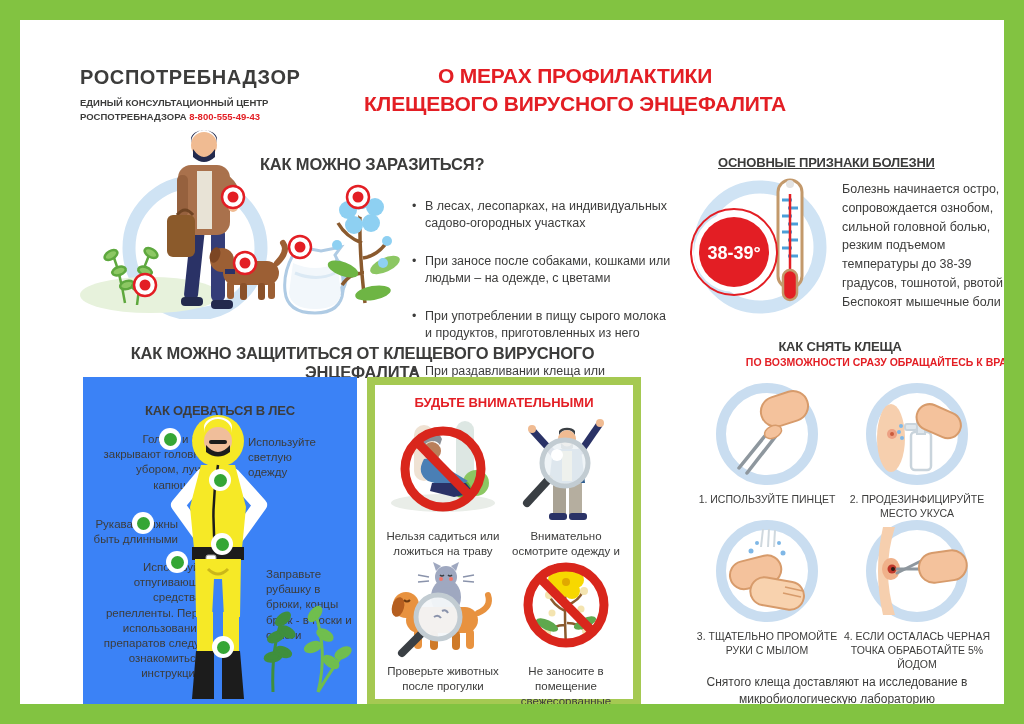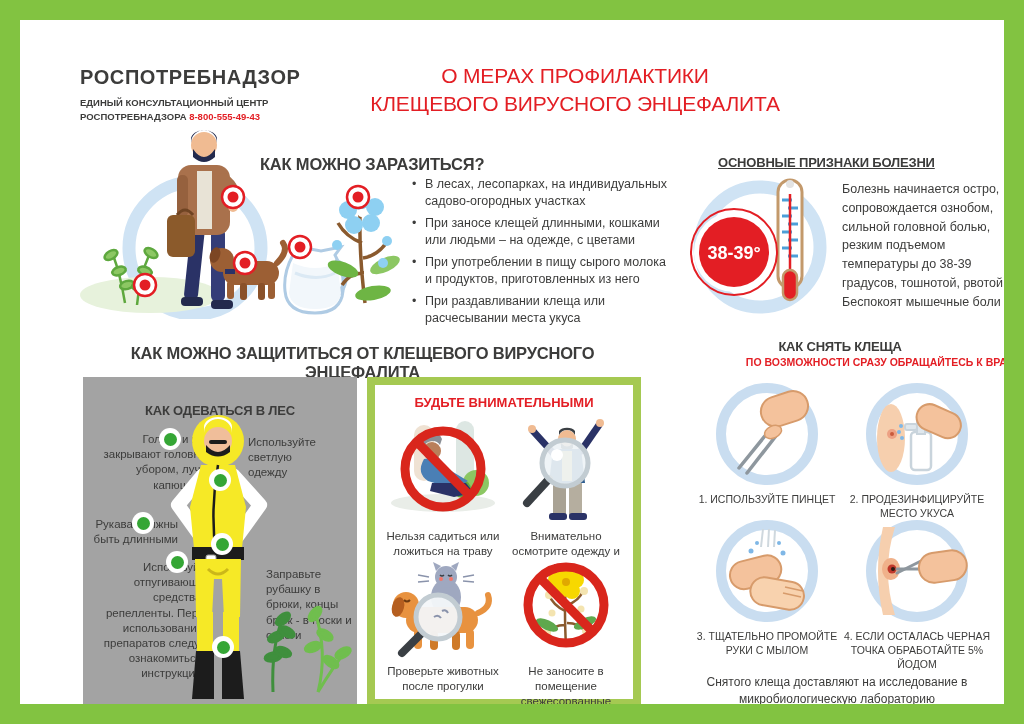--- a/index.html
+++ b/index.html
@@ -7,38 +7,38 @@
   .poster{ position:relative; width:1024px; height:724px; background:#fff;
            border:20px solid #82c341; overflow:hidden; }
   .abs{ position:absolute; }
   .hd{ font-weight:bold; color:#3c3c3b; letter-spacing:-0.2px;margin-top:9px; }
   .red{ color:#e31e24; }
 
   
   .logo-title{ left:60px; top:46px; font-size:20px; font-weight:bold; color:#3c3c3b; letter-spacing:0.6px; }
   .logo-sub{ left:60px; top:76px; font-size:9.5px; font-weight:bold; color:#3c3c3b; line-height:1.45; }
   .main-title{ left:310px; top:42px; width:490px; text-align:center;
-               font-size:21px; font-weight:normal; color:#e31e24; line-height:1.32; letter-spacing:-0.2px; }
+               font-size:21px; font-weight:bold; color:#e31e24; line-height:1.32; letter-spacing:-0.2px; }
 
   
   .sec1-h{ left:240px; top:126px; font-size:16.5px; }
   .bullets{ left:392px; top:156px; width:262px; list-style:none; }
   .bullets li{ font-size:12.5px; color:#3c3c3b; line-height:1.32; margin-bottom:6px;
-               padding-left:13px; position:relative; }
+               padding-left:13px; position:relative;margin-top:22px; }
   .bullets li::before{ content:"•"; position:absolute; left:0; top:0; color:#3c3c3b; }
 
   
   .sec2-h{ left:698px; top:126px; font-size:13px;text-decoration:underline; }
   .sym-text{ left:822px; top:160px; width:182px; font-size:12.5px; line-height:1.5; color:#3c3c3b; }
 
   
   .sec3-h{ left:70px; top:315px; width:545px; text-align:center; font-size:16.5px; }
 
   
-  .gpanel{ left:63px; top:357px; width:274px; height:331px; background:#a3a3a3; }
+  .gpanel{ left:63px; top:357px; width:274px; height:331px; background:#3b82f6; }
   .gpanel-h{ left:0; top:17px; width:100%; text-align:center; font-size:13px; }
   .anno{ font-size:11.5px; line-height:1.32; color:#3c3c3b; }
   .an-head{ left:10px; top:55px; width:123px; text-align:right; }
   .an-light{ left:165px; top:58px; width:80px; text-align:left; }
   .an-sleeve{ left:10px; top:140px; width:85px; text-align:right; }
   .an-repel{ left:5px; top:183px; width:123px; text-align:right; }
   .an-tuck{ left:183px; top:190px; width:86px; text-align:left; }
   .gdot{ position:absolute; width:22px; height:22px; border-radius:50%; background:#fff;
          display:flex; align-items:center; justify-content:center; }
   .gdot::after{ content:""; width:13px; height:13px; border-radius:50%; background:#35a635; }
@@ -164,21 +164,21 @@
         </g>
       <g>
           <circle cx="293" cy="74" r="11" fill="#fff" stroke="#e31e24" stroke-width="2.5"></circle>
           <circle cx="293" cy="74" r="5.5" fill="#e31e24"></circle>
         </g>
     </g>
   </svg>
 
   <ul class="abs bullets">
     <li>В лесах, лесопарках, на индивидуальных садово-огородных участках</li>
-    <li>При заносе клещей длинными, кошками или людьми – на одежде, с цветами</li>
+    <li>При заносе после собаками, кошками или людьми – на одежде, с цветами</li>
     <li>При употреблении в пищу сырого молока и продуктов, приготовленных из него</li>
     <li>При раздавливании клеща или расчесывании места укуса</li>
   </ul>
 
   <div class="abs hd sec2-h">ОСНОВНЫЕ ПРИЗНАКИ БОЛЕЗНИ</div>
 
   <svg class="abs" style="left:662px; top:152px;" width="150" height="145" viewBox="0 0 150 145">
     <circle cx="78" cy="75" r="60" fill="none" stroke="#cfe3f4" stroke-width="13"></circle>
 
     <g>

